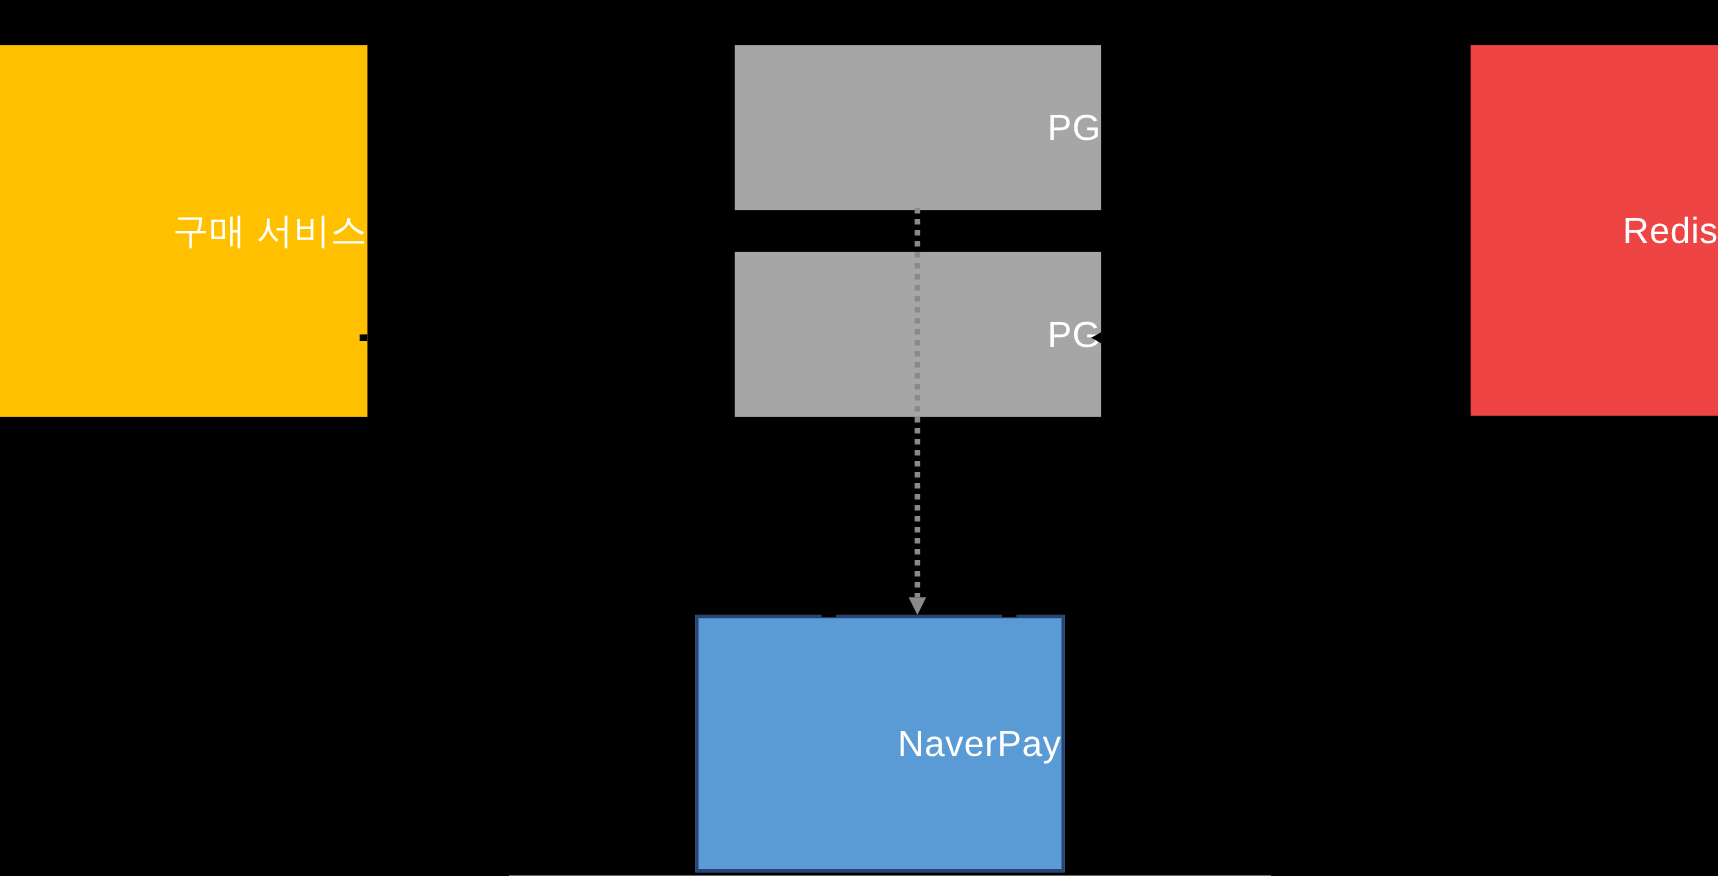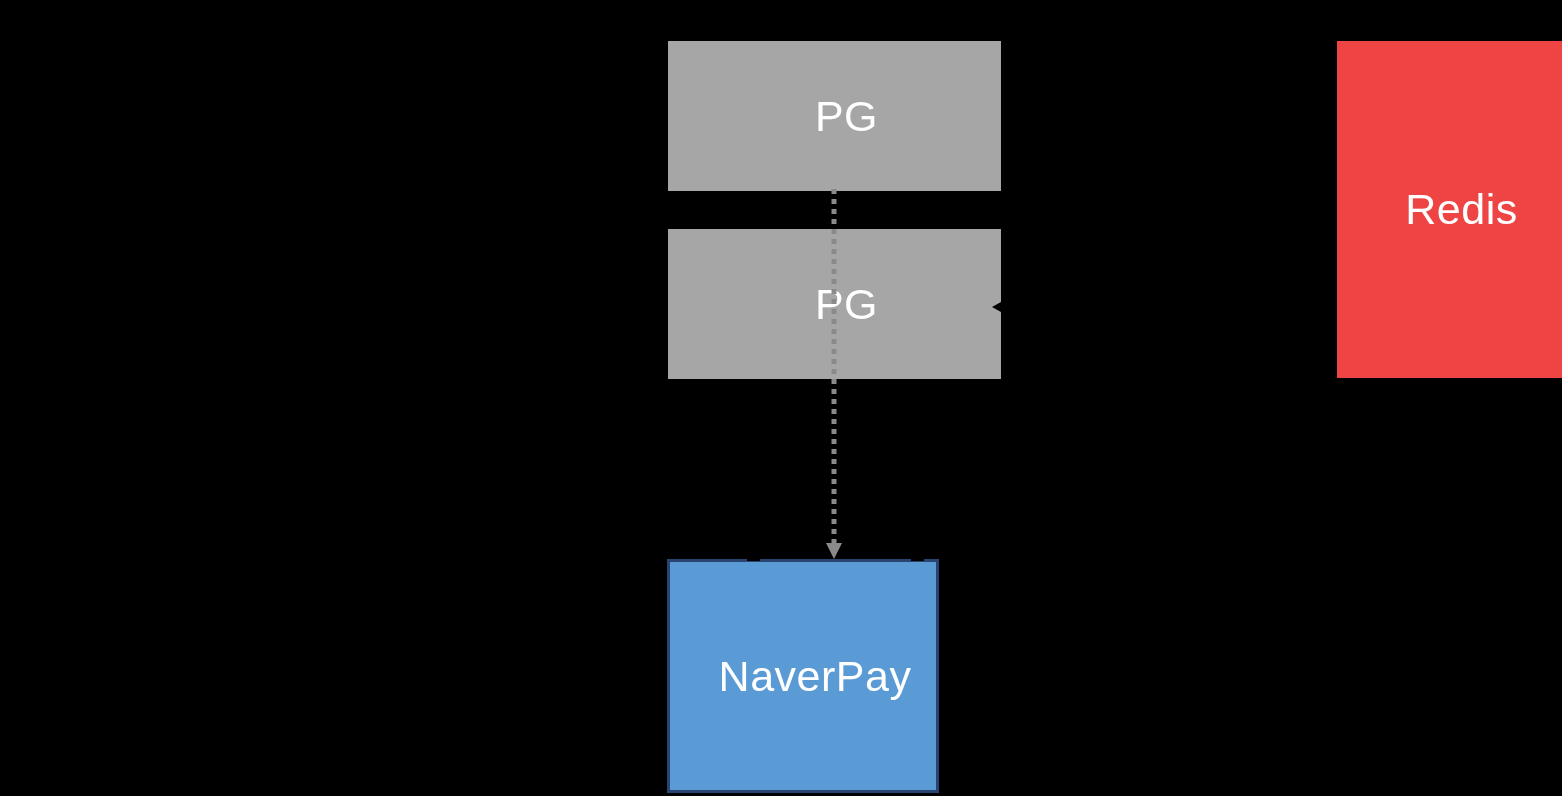--- a/index.html
+++ b/index.html
@@ -13,33 +13,33 @@
   .canvas {
     position: relative;
     width: 1562px;
     height: 796px;
     background: #000000;
   }
   .node {
     position: absolute;
     display: flex;
     align-items: center;
-    justify-content: center;
+    justify-content: flex-end;
     color: #ffffff;
-    font-size: 43px;
+    font-size: 33px;
     font-weight: 400;
     letter-spacing: 0.5px;
     box-sizing: border-box;
     padding-left: 24px;
   }
   .node-purchase { left: 0px;    top: 41px;  width: 334px; height: 338px; background: #FFC000; }
   .node-pg-top   { left: 668px;  top: 41px;  width: 333px; height: 150px; background: #A6A6A6; }
   .node-pg-bot   { left: 668px;  top: 229px; width: 333px; height: 150px; background: #A6A6A6; }
   .node-redis    { left: 1337px; top: 41px;  width: 225px; height: 337px; background: #70AD47; }
-  .node-naverpay { left: 667px;  top: 559px; width: 272px; height: 234px; background: #5B9BD5;
+  .node-naverpay { left: 632px;  top: 559px; width: 336px; height: 234px; background: #5B9BD5;
                    border: 3px solid #2A4472; }
 
   .connector-svg {
     position: absolute;
     left: 825px;
     top: 189px;
     z-index: 5;
   }
 
   
@@ -52,20 +52,23 @@
     border-bottom: 5px solid transparent;
   }
   .remnant-np-1 { left: 747px; top: 556px; width: 13px; height: 5px; }
   .remnant-np-2 { left: 911px; top: 556px; width: 13px; height: 5px; }
 </style>
 </head>
 <body>
 
 <div class="canvas" style="background: rgb(0, 0, 0);">
 
+  <div class="node node-purchase" style="background: rgb(255, 192, 0);">
+    <span style="color: rgb(255, 255, 255);">구매 서비스</span>
+  </div>
 
   <div class="node node-pg-top" style="background: rgb(166, 166, 166);">
     <span style="color: rgb(255, 255, 255);">PG</span>
   </div>
 
   <div class="node node-pg-bot" style="background: rgb(166, 166, 166);">
     <span style="color: rgb(255, 255, 255);">PG</span>
   </div>
 
   <div class="node node-redis" style="background: #ef4444;">

